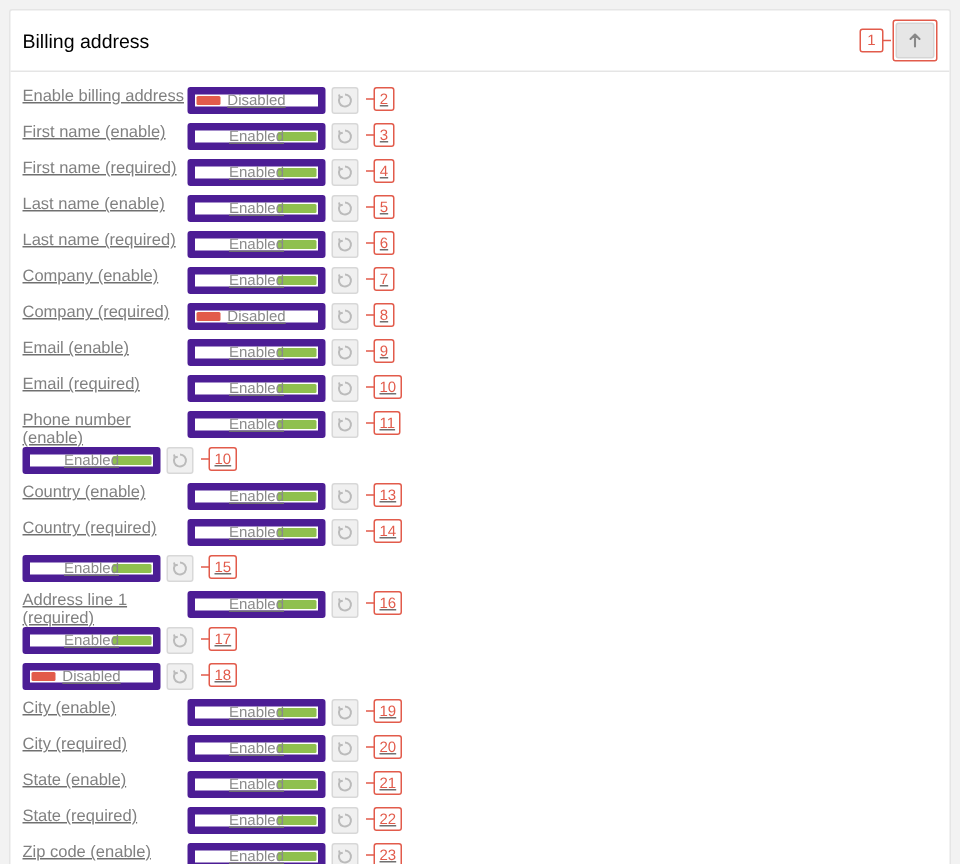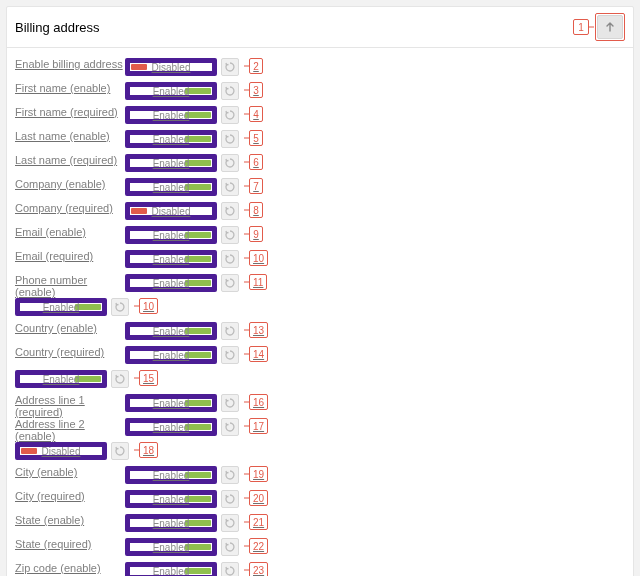--- a/index.html
+++ b/index.html
@@ -380,21 +380,20 @@
           </div>
           <div class="reset-btn">
             <svg width="12" height="12" viewBox="0 0 12 12">
               <path d="M6 2 A4 4 0 1 1 2.5 4" stroke="#bbb" stroke-width="1.3" fill="none"></path>
               <path d="M2 2 L2.5 4 L4.5 3.5" stroke="#bbb" stroke-width="1.3" fill="none"></path>
             </svg>
           </div>
           <div class="callout left-pointer">16</div>
         </div>
         <div class="row">
-          <div class="row-label">Address line 2 (enable)</div>
           <div class="toggle">
             <div class="toggle-fill-right"></div>
             <div class="toggle-text">Enabled</div>
           </div>
           <div class="reset-btn">
             <svg width="12" height="12" viewBox="0 0 12 12">
               <path d="M6 2 A4 4 0 1 1 2.5 4" stroke="#bbb" stroke-width="1.3" fill="none"></path>
               <path d="M2 2 L2.5 4 L4.5 3.5" stroke="#bbb" stroke-width="1.3" fill="none"></path>
             </svg>
           </div>

